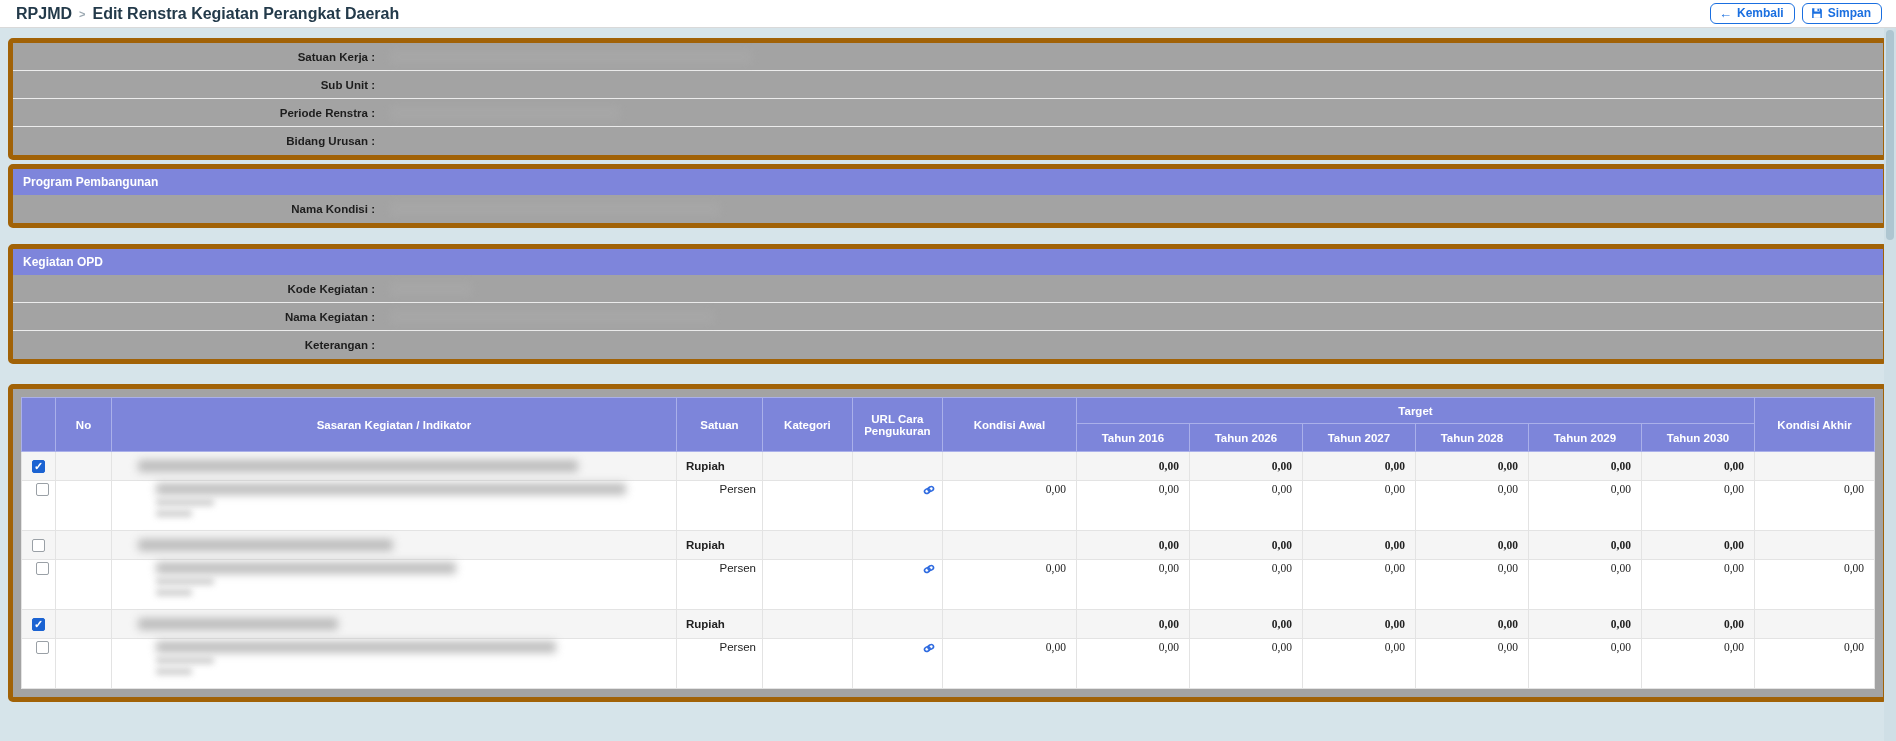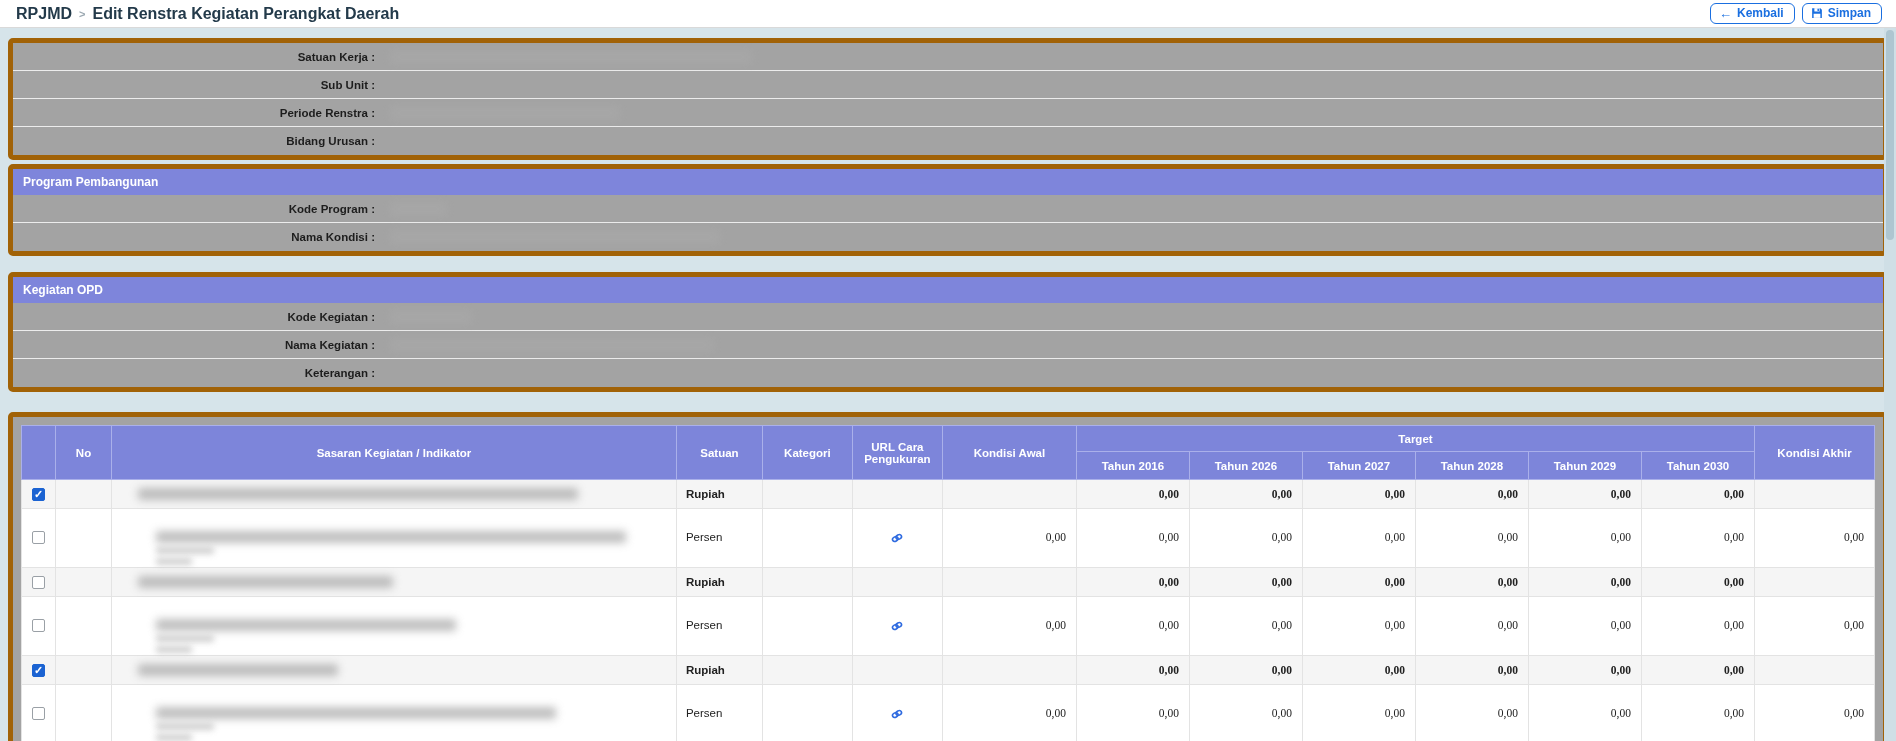--- a/index.html
+++ b/index.html
@@ -37,21 +37,21 @@
   .table-wrap { padding:8px; }
   table { width:100%; border-collapse:collapse; table-layout:fixed; font-size:11.5px; border:1px solid #d8d8d8; }
   thead th { background:#7d85da; color:#fff; font-weight:bold; text-align:center;
              border:1px solid #aab0ea; padding:3px 4px; }
   thead tr.h1 th { height:26px; }
   thead tr.h2 th { height:28px; }
   tbody td { border:1px solid #e3e3e3; padding:2px 6px; }
   tr.row-sasaran { background:#f5f5f5; height:29px; }
   tr.row-sasaran td { font-weight:bold; vertical-align:middle; }
   tr.row-indikator { background:#fff; height:50px; }
-  tr.row-indikator td { vertical-align:top; padding-top:22px; }
+  tr.row-indikator td { vertical-align:top; padding-top:2px;text-align:right; }
   td.c { text-align:center; }
   td.num { text-align:right; padding-right:10px; white-space:nowrap;font-family:Liberation Serif, serif; }
   td.satuan { padding-left:9px; }
   td.sasaran-cell { padding-left:8px; }
 
   .checkbox { display:inline-block; width:13px; height:13px; border:1px solid #9aa0a6; border-radius:2px;
               background:#fff; position:relative; cursor:pointer; vertical-align:middle; }
   .checkbox[data-checked="true"] { background:#1b63d2; border-color:#1b63d2; }
   .checkbox[data-checked="true"]::after { content:"\2713"; position:absolute; left:1px; top:-1px;
               color:#fff; font-size:11px; font-weight:bold; }
@@ -112,26 +112,20 @@
         </div>
     </div>
     <div class="form-row">
       <div class="form-label">Bidang Urusan :</div>
       <div class="form-value"></div>
     </div>
   </div>
 
   <div class="panel">
     <div class="panel-header">Program Pembangunan</div>
-    <div class="form-row">
-      <div class="form-label">Kode Program :</div>
-      <div class="form-value">
-          <span class="redact" style="width:55px;"></span>
-        </div>
-    </div>
     <div class="form-row">
       <div class="form-label">Nama Kondisi :</div>
       <div class="form-value">
           <span class="redact" style="width:328px;"></span>
         </div>
     </div>
   </div>
 
   <div class="panel" style="margin-top:16px;">
     <div class="panel-header">Kegiatan OPD</div>

